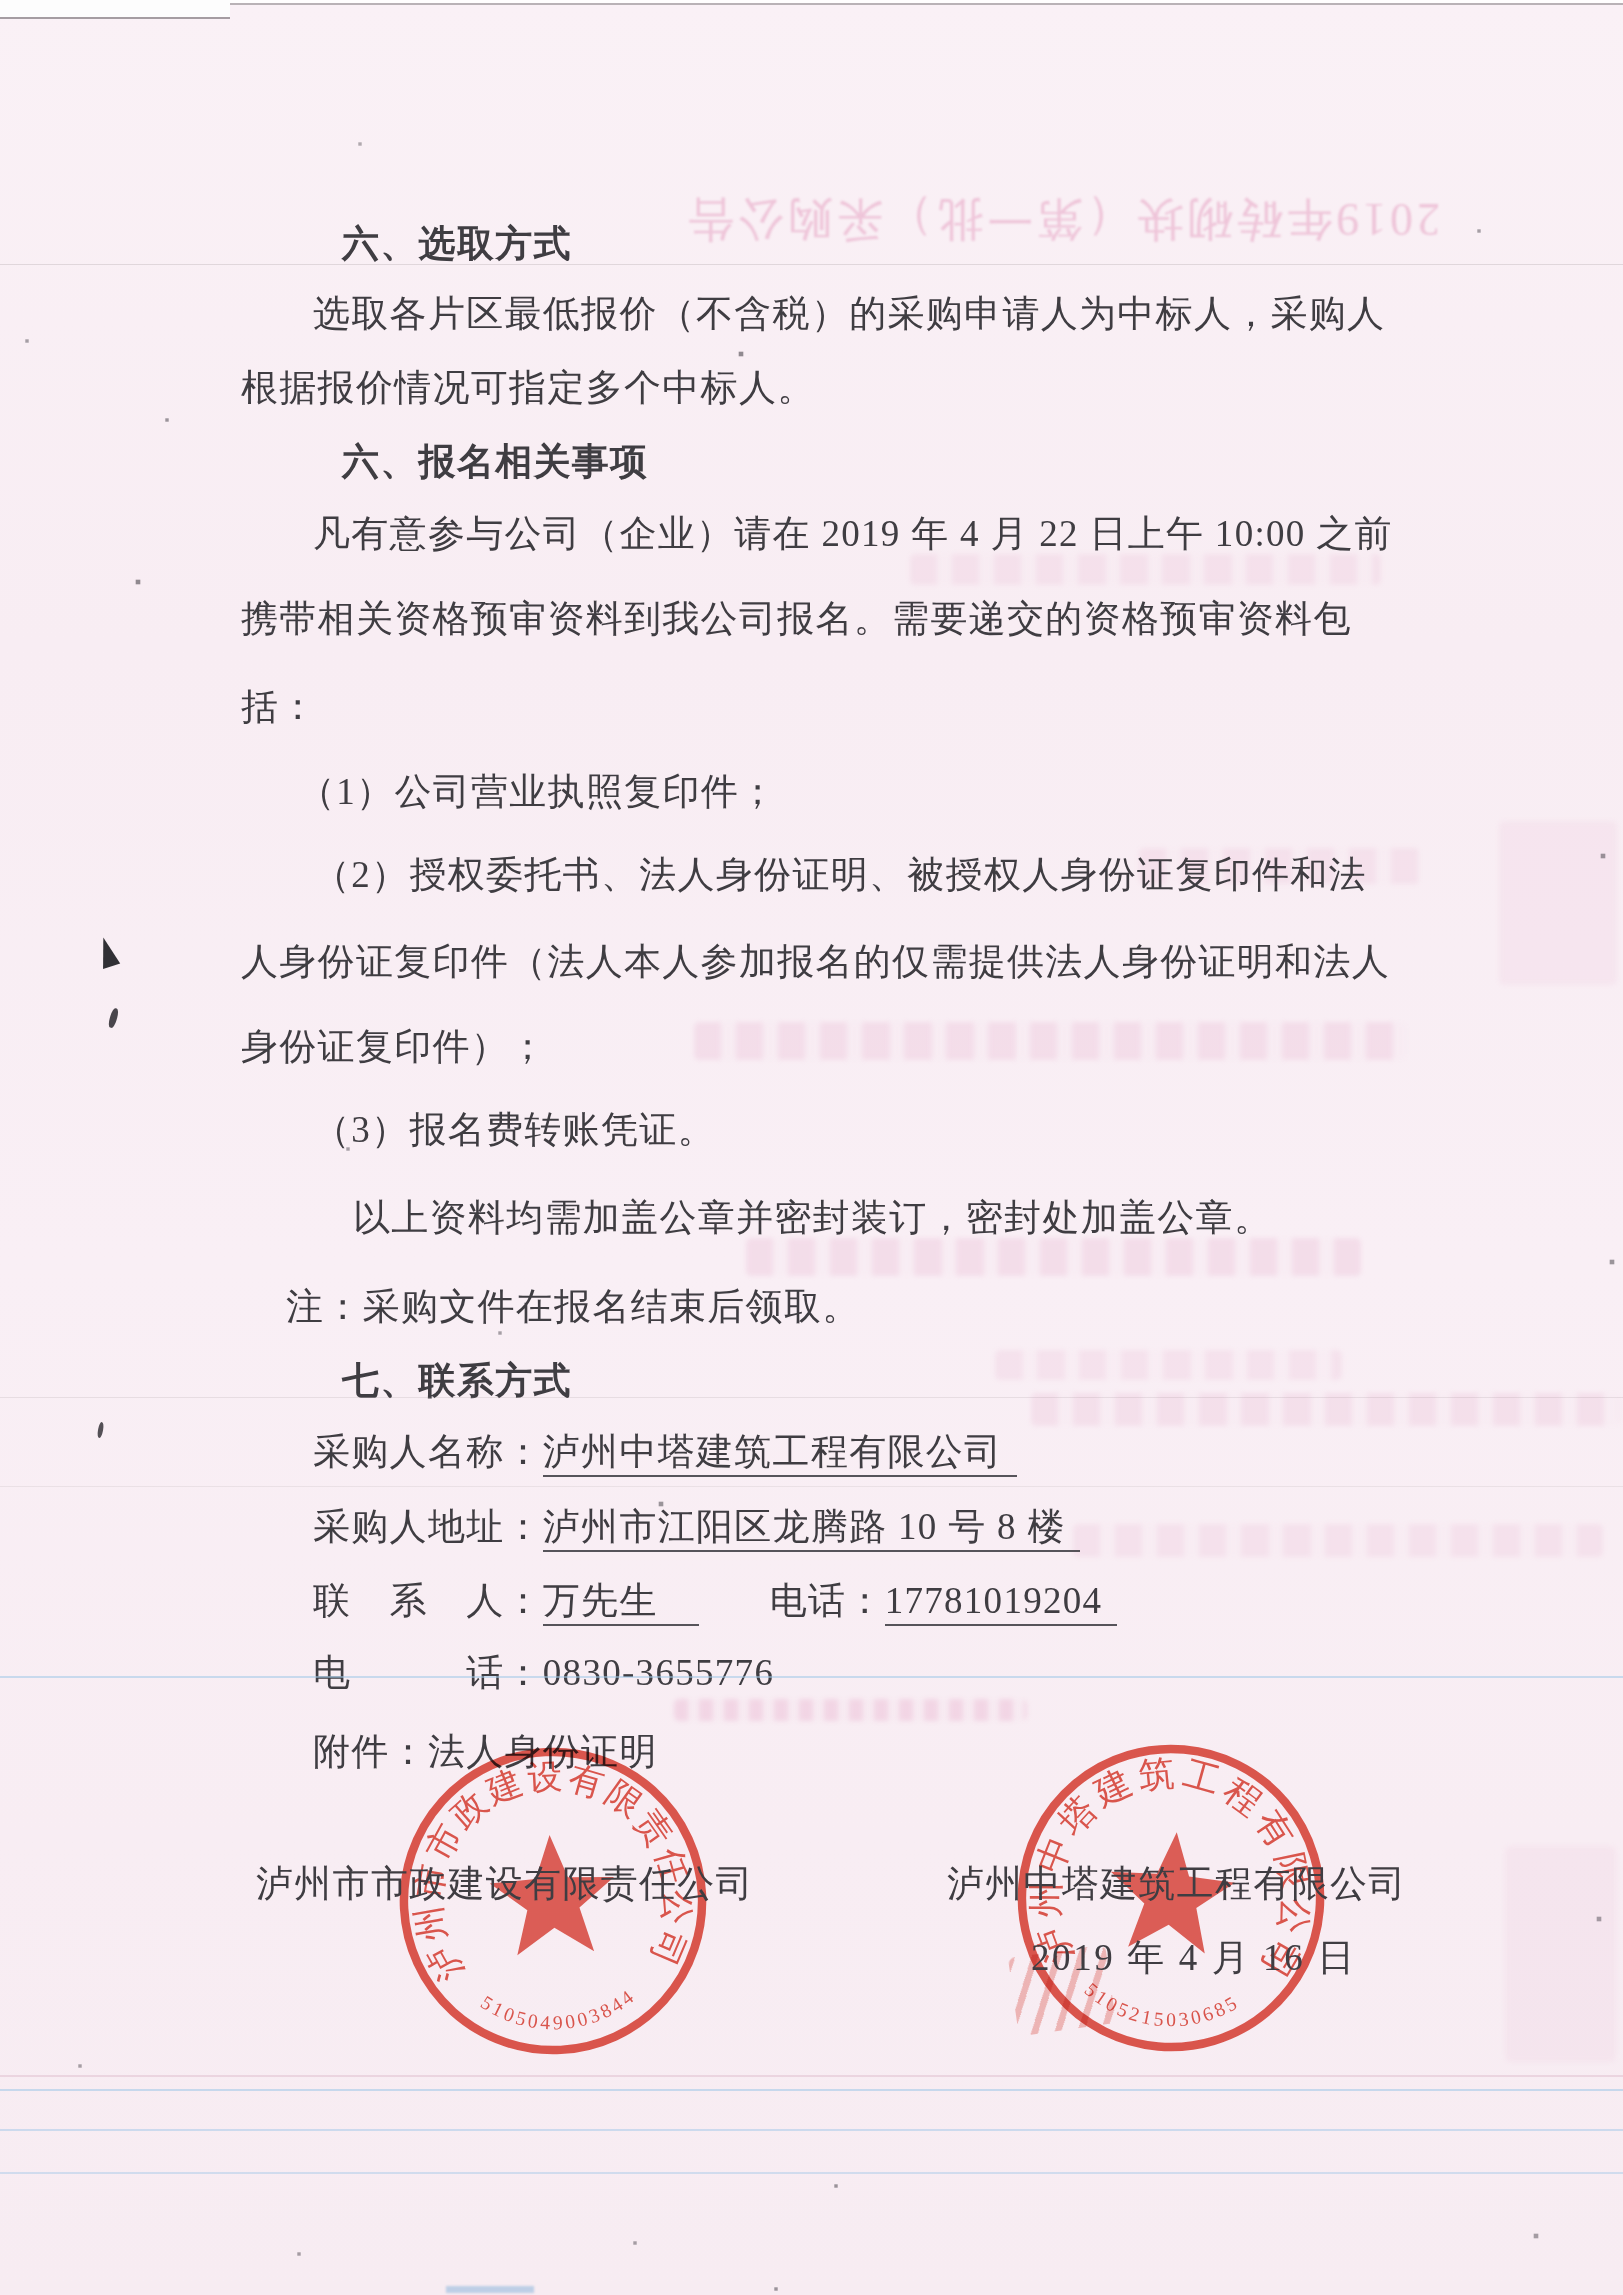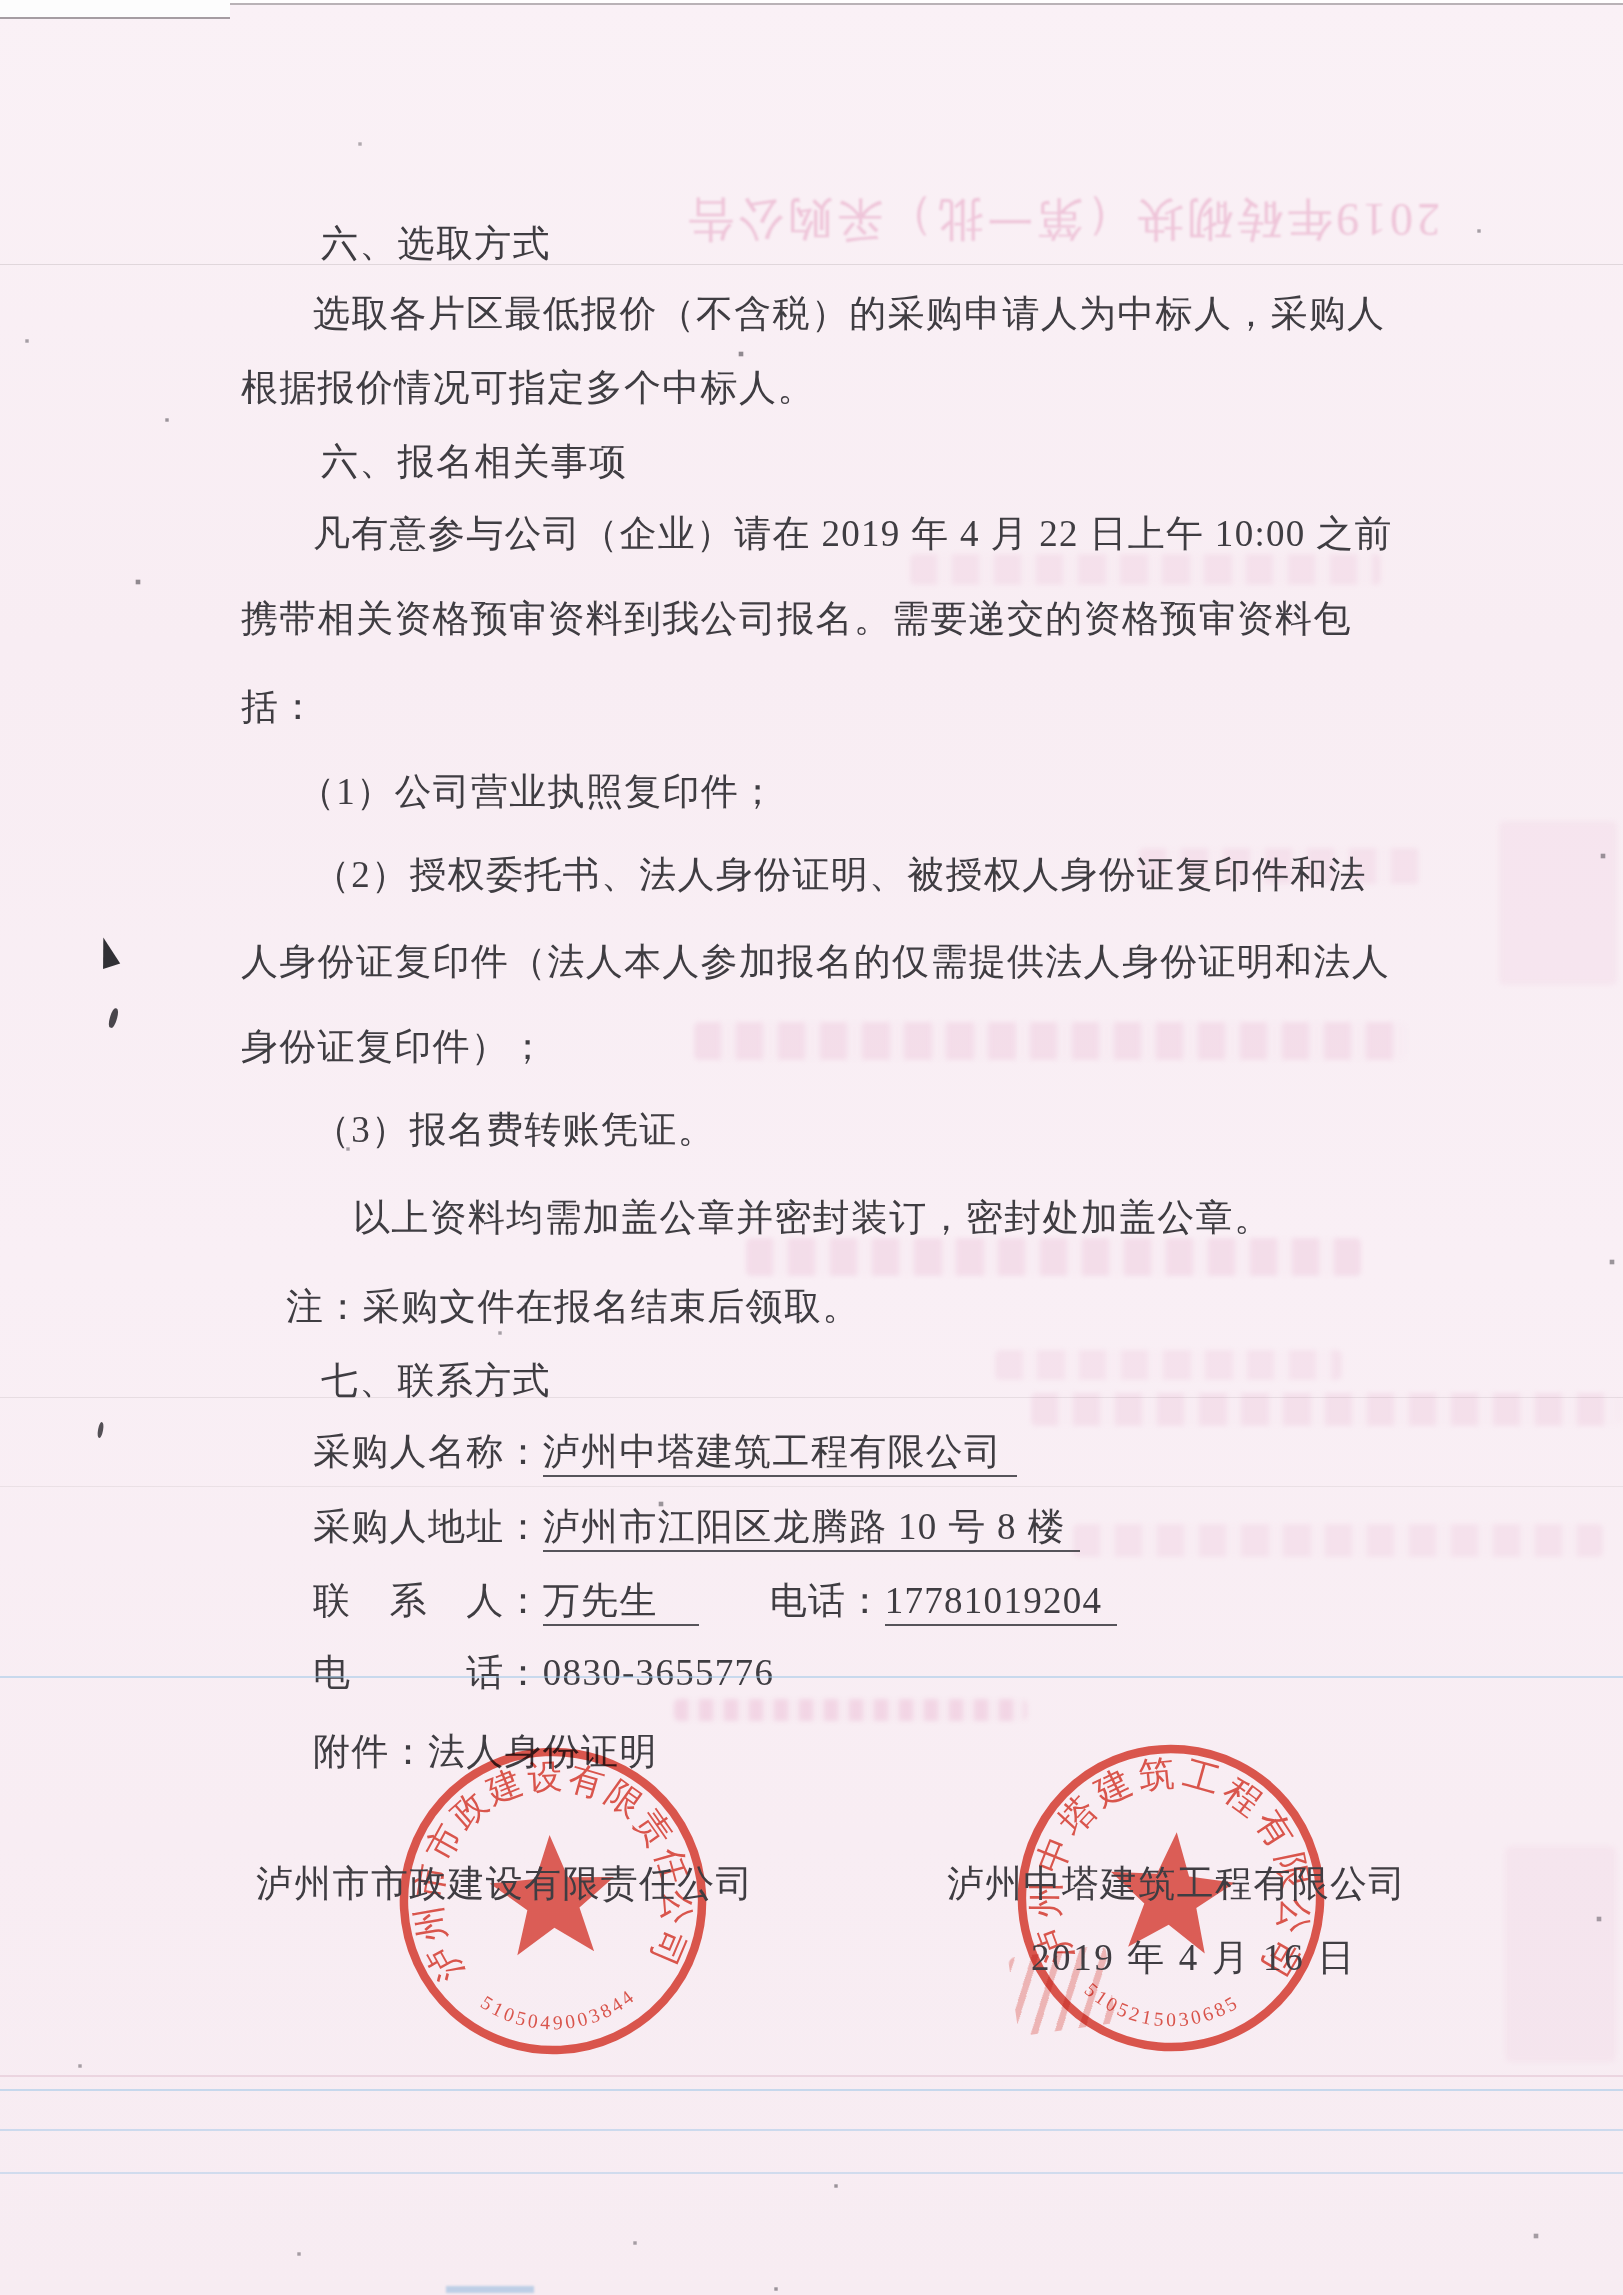--- a/index.html
+++ b/index.html
@@ -2,21 +2,21 @@
 <html style="font-size:10.5px"><head>
 <meta charset="utf-8">
 <style>
   html,body{margin:0;padding:0;background:#e8e2e6;}
   #paper{
     position:relative; width:1623px; height:2295px; overflow:hidden;
     background:linear-gradient(180deg,#faf1f6 0%,#f8edf3 28%,#f9eff5 55%,#f8edf3 80%,#f7ecf2 100%);
     font-family:"Liberation Serif","DejaVu Serif",serif;
   }
   .tline{position:absolute; font-size:37px; line-height:46px; letter-spacing:1.3px; color:#3f3d42; white-space:nowrap;}
-  .bold{font-weight:400;}
+  .bold{font-weight:700;margin-left:21px;}
   
   .l0{left:321px;top:221px;}  .l1{left:313px;top:291px;}  .l2{left:241px;top:365px;}
   .l3{left:321px;top:439px;}  .l4{left:313px;top:511px;}  .l5{left:241px;top:596px;}
   .l6{left:241px;top:684px;} .l7{left:298px;top:769px;} .l8{left:313px;top:852px;}
   .l9{left:241px;top:939px;} .l10{left:241px;top:1024px;}.l11{left:313px;top:1107px;}
   .l12{left:353px;top:1195px;}.l13{left:241px;top:1284px;margin-left:45px;}.l14{left:321px;top:1358px;}
   .c-name{left:313px;top:1429px;} .c-addr{left:313px;top:1504px;}
   .c-person{left:313px;top:1578px;} .c-tel{left:313px;top:1650px;} .c-attach{left:313px;top:1729px;}
   .uline{border-bottom:2px solid rgba(58,56,62,.85); padding-bottom:3.3px;}
   .pad-sm{padding-right:14.4px;} .pad-lg{padding-right:41px;}

